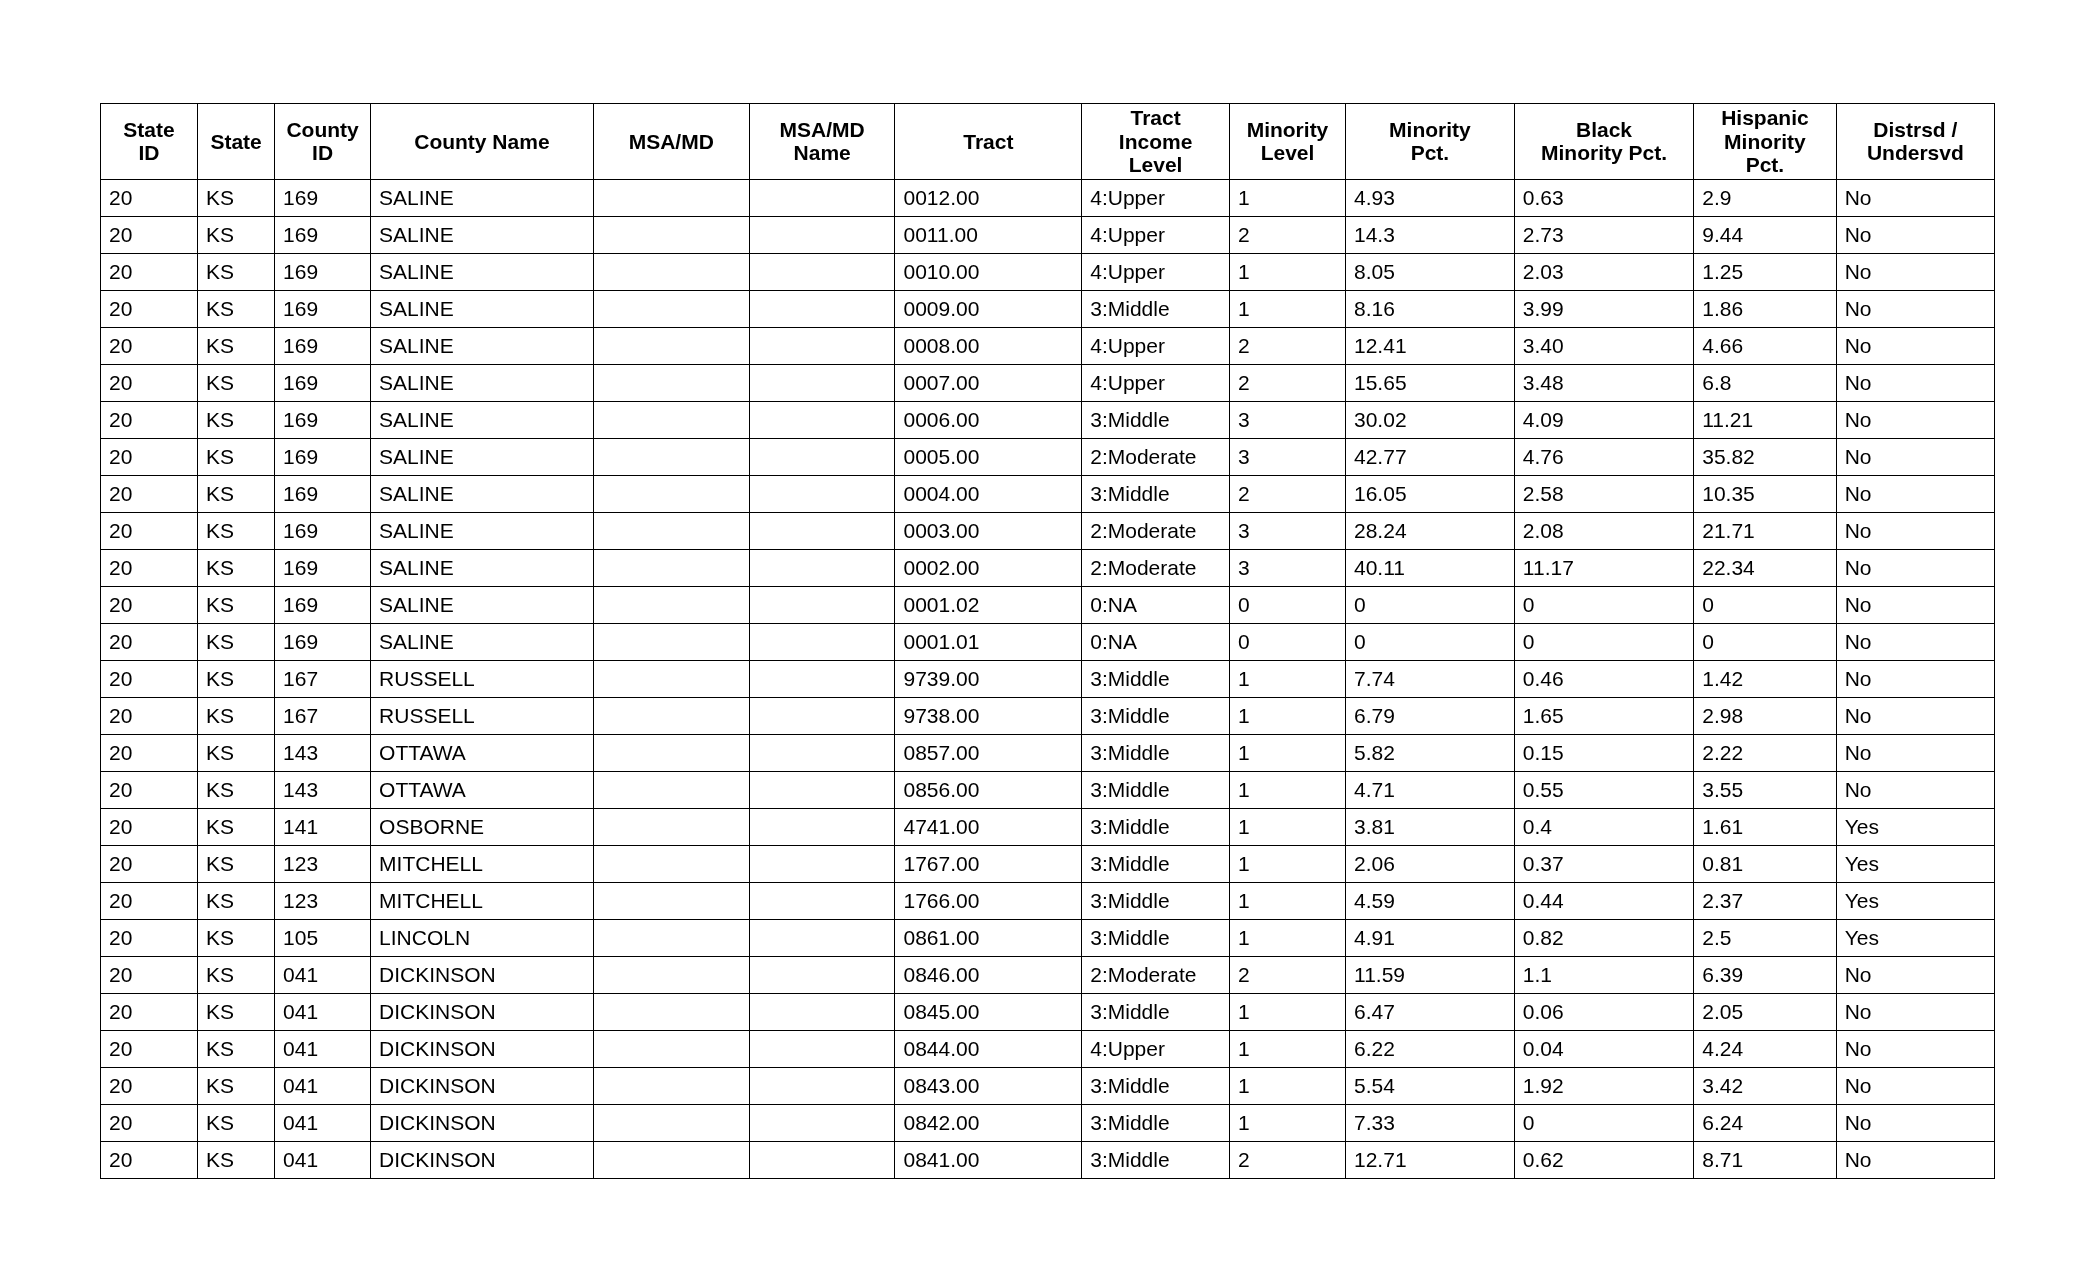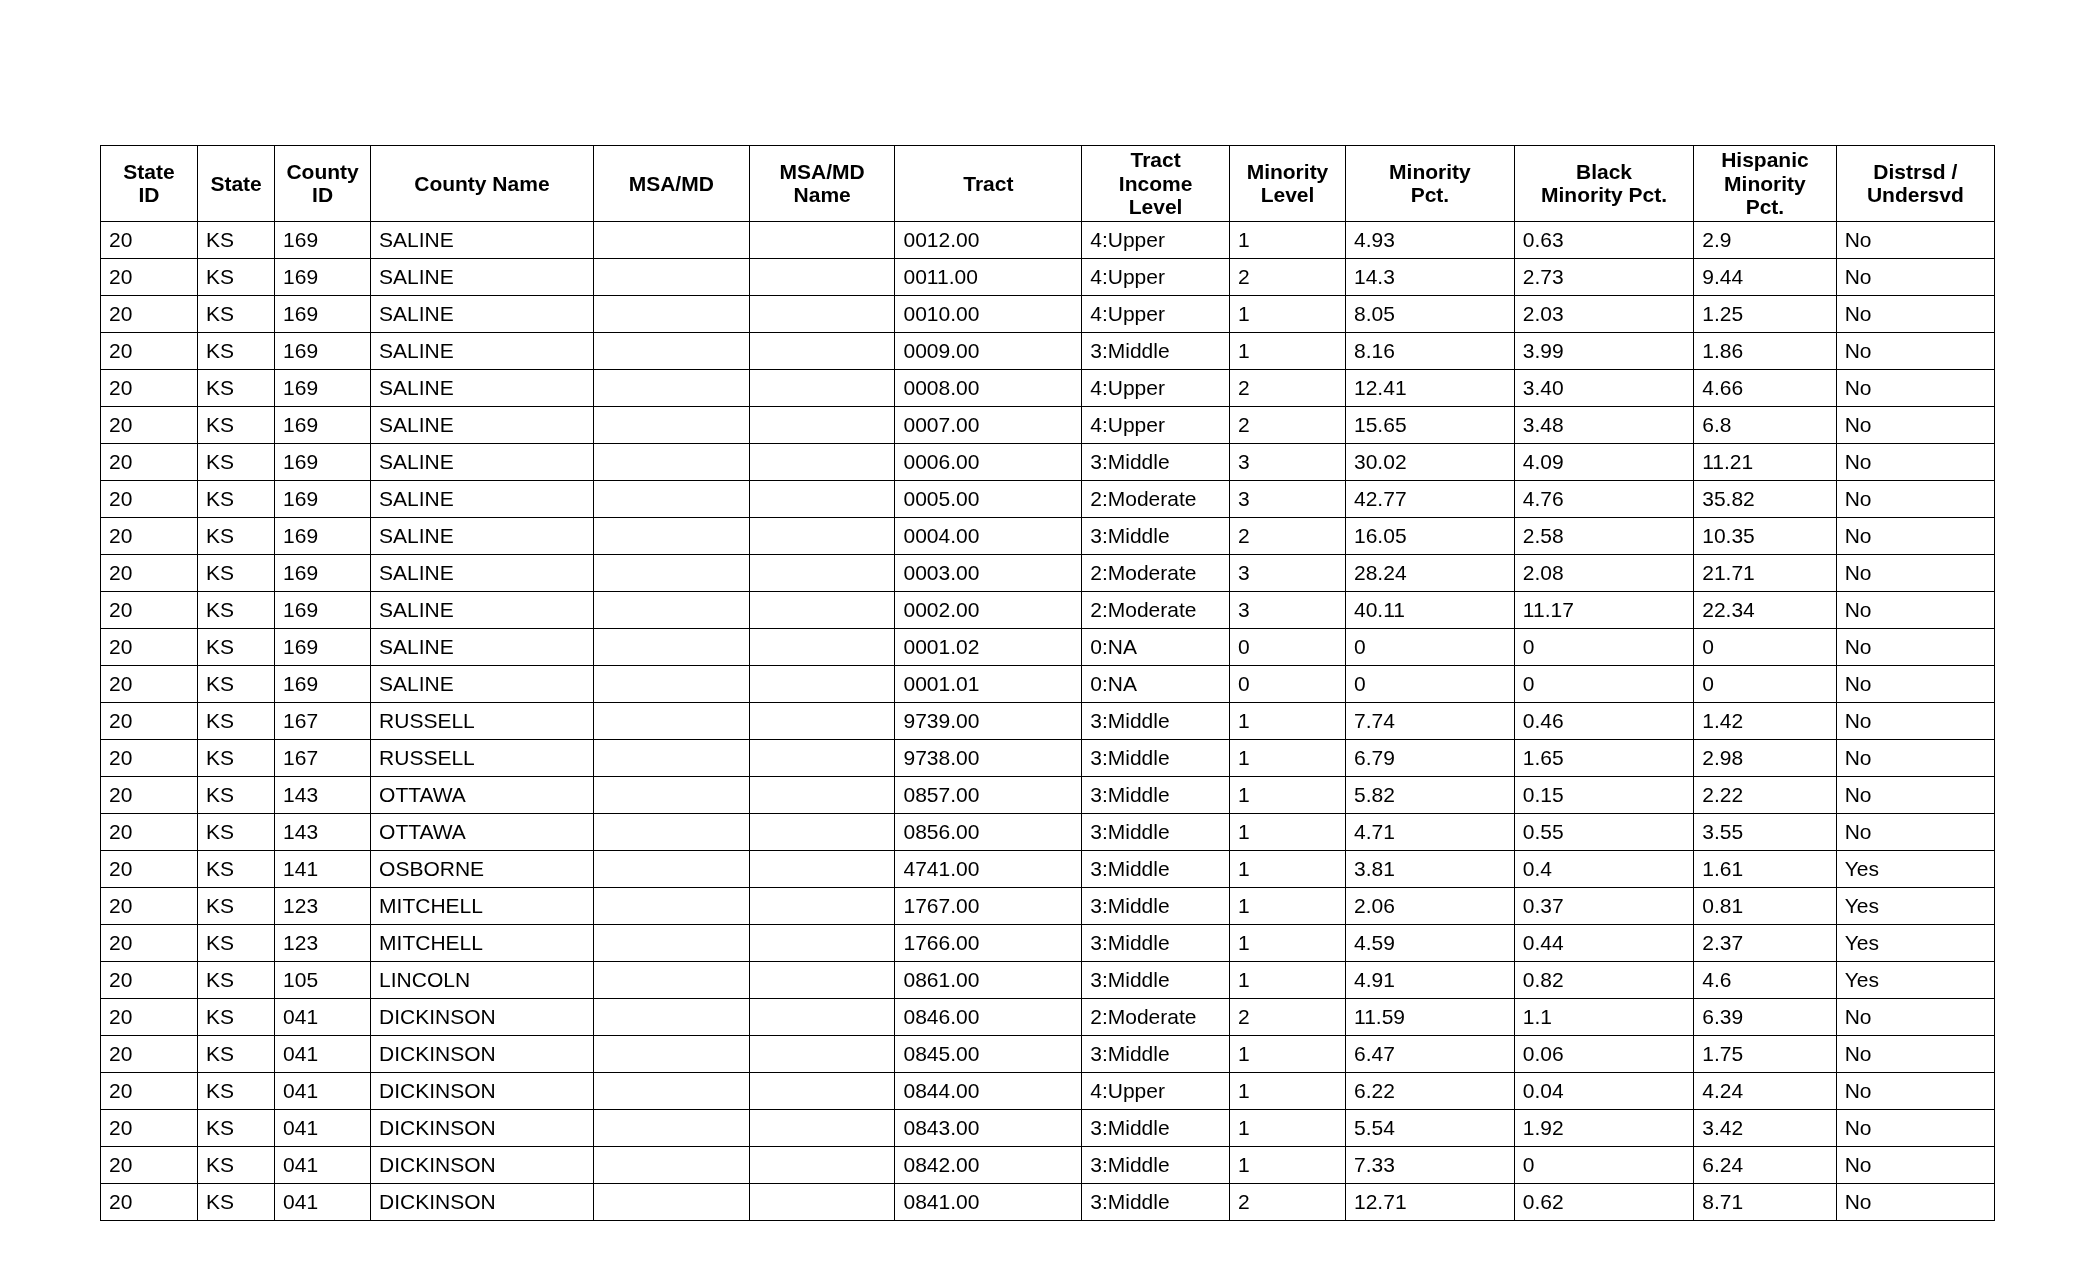--- a/index.html
+++ b/index.html
@@ -24,21 +24,20 @@
     position: absolute;
     left: 100px;
     top: 103px;
     width: 1895px;
   }
   table.census-table {
     border-collapse: collapse;
     table-layout: fixed;
     width: 1895px;
     background: #bef264;
-    margin-top: 42px;
   }
   table.census-table th,
   table.census-table td {
     border: 1.5px solid #000000;
     padding: 0;
     color: #000000;
     background: #ffffff;
     box-sizing: border-box;
   }
   table.census-table thead th {
@@ -431,21 +430,21 @@
             <td>KS</td>
             <td>105</td>
             <td>LINCOLN</td>
             <td></td>
             <td></td>
             <td>0861.00</td>
             <td>3:Middle</td>
             <td>1</td>
             <td>4.91</td>
             <td>0.82</td>
-            <td>4.6</td>
+            <td>2.5</td>
             <td>Yes</td>
           </tr>
           <tr>
             <td>20</td>
             <td>KS</td>
             <td>041</td>
             <td>DICKINSON</td>
             <td></td>
             <td></td>
             <td>0846.00</td>
@@ -461,21 +460,21 @@
             <td>KS</td>
             <td>041</td>
             <td>DICKINSON</td>
             <td></td>
             <td></td>
             <td>0845.00</td>
             <td>3:Middle</td>
             <td>1</td>
             <td>6.47</td>
             <td>0.06</td>
-            <td>1.75</td>
+            <td>2.05</td>
             <td>No</td>
           </tr>
           <tr>
             <td>20</td>
             <td>KS</td>
             <td>041</td>
             <td>DICKINSON</td>
             <td></td>
             <td></td>
             <td>0844.00</td>

